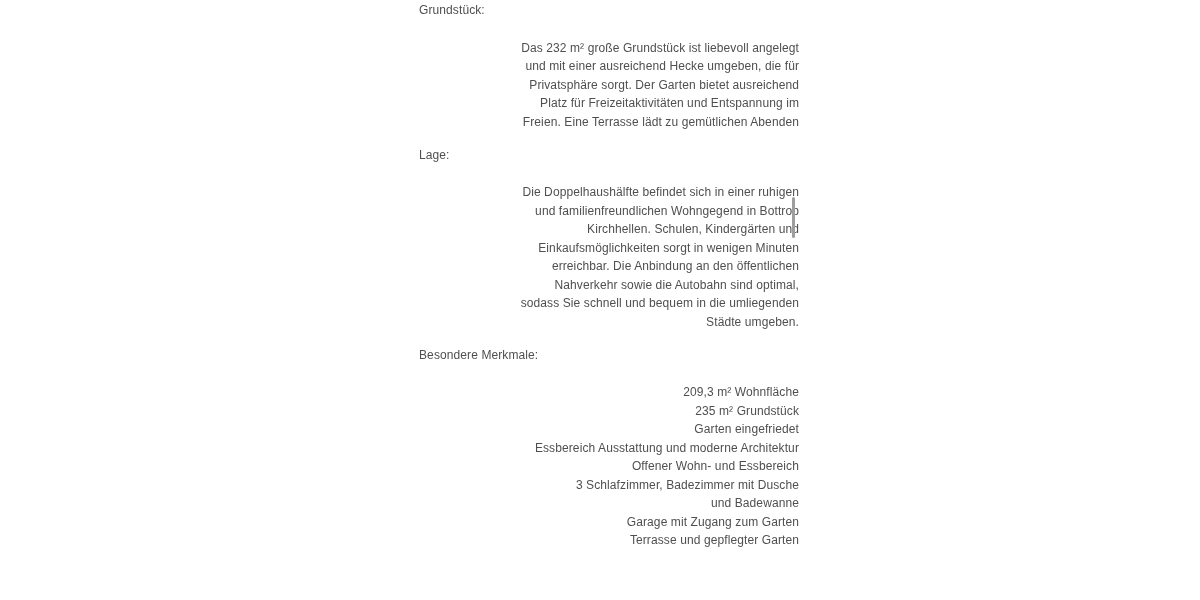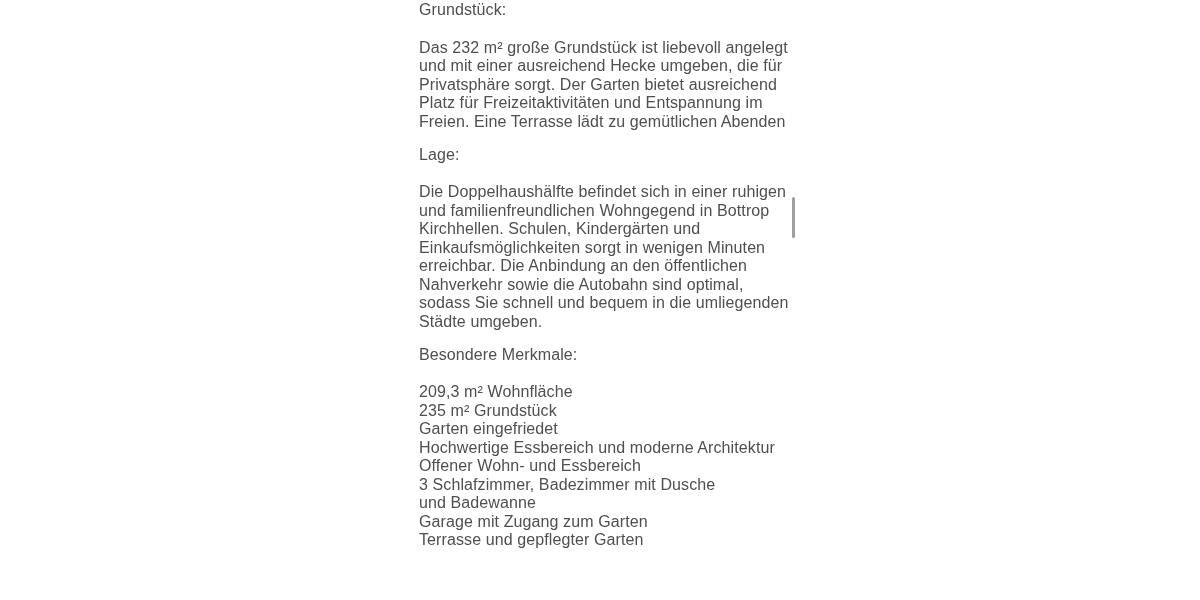--- a/index.html
+++ b/index.html
@@ -19,35 +19,36 @@
   body {
     position: relative;
     font-family: "Liberation Sans", "DejaVu Sans", sans-serif;
   }
   .text-column {
     position: absolute;
     left: 419px;
     top: 1px;
     width: 380px;
     color: var(--text-color);
-    font-size: 16px;
+    font-size: 12px;
     line-height: 18.5px;
     font-weight: 400;
     letter-spacing: 0.1px;
   }
   .section-heading {
     margin: 0 0 19px 0;
     font-size: inherit;
     font-weight: 400;
   }
   .section-paragraph {
     margin: 0 0 14.5px 0;
   }
   .line {
     white-space: pre;
+    text-align: right;
   }
   .scrollbar-thumb {
     position: absolute;
     left: 792px;
     top: 197px;
     width: 3px;
     height: 41px;
     border-radius: 2px;
     background: var(--scrollbar-color);
   }
@@ -81,21 +82,21 @@
       <div class="line">Städte umgeben.</div>
     </div>
   </div>
 
   <div class="section">
     <div class="section-heading">Besondere Merkmale:</div>
     <div class="section-paragraph">
       <div class="line">209,3 m² Wohnfläche</div>
       <div class="line">235 m² Grundstück</div>
       <div class="line">Garten eingefriedet</div>
-      <div class="line">Hochwertige Essbereich und moderne Architektur</div>
+      <div class="line">Essbereich Ausstattung und moderne Architektur</div>
       <div class="line">Offener Wohn- und Essbereich</div>
       <div class="line">3 Schlafzimmer, Badezimmer mit Dusche</div>
       <div class="line">und Badewanne</div>
       <div class="line">Garage mit Zugang zum Garten</div>
       <div class="line">Terrasse und gepflegter Garten</div>
     </div>
   </div>
 
 </div>
 

